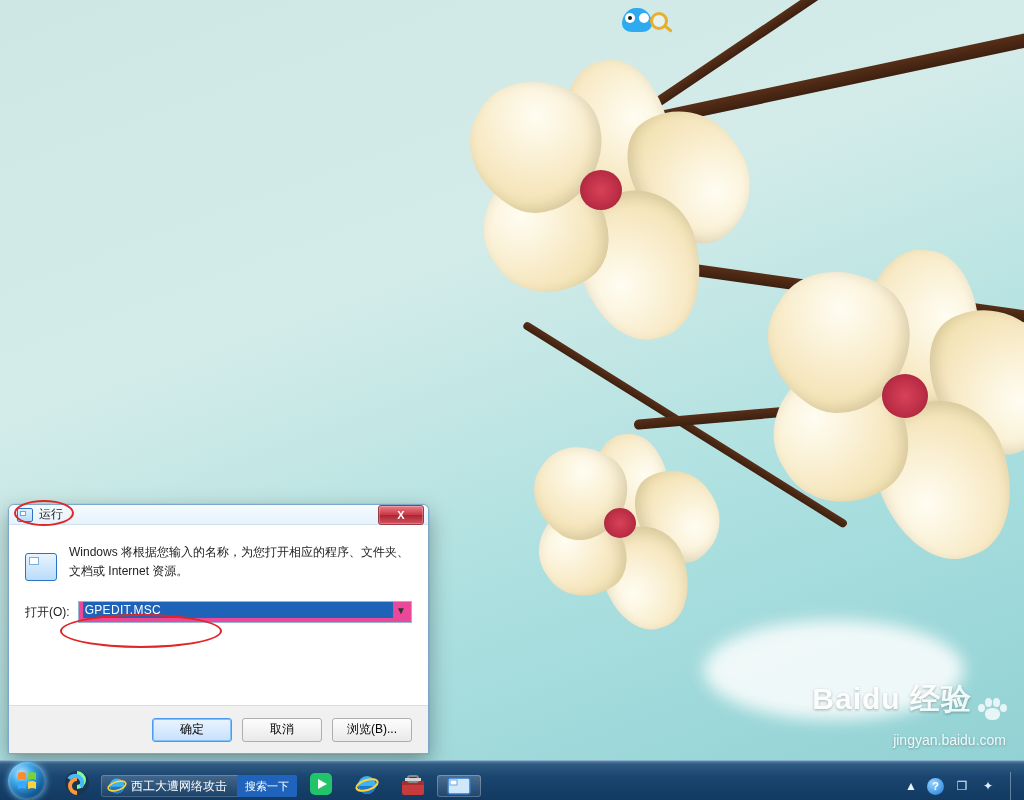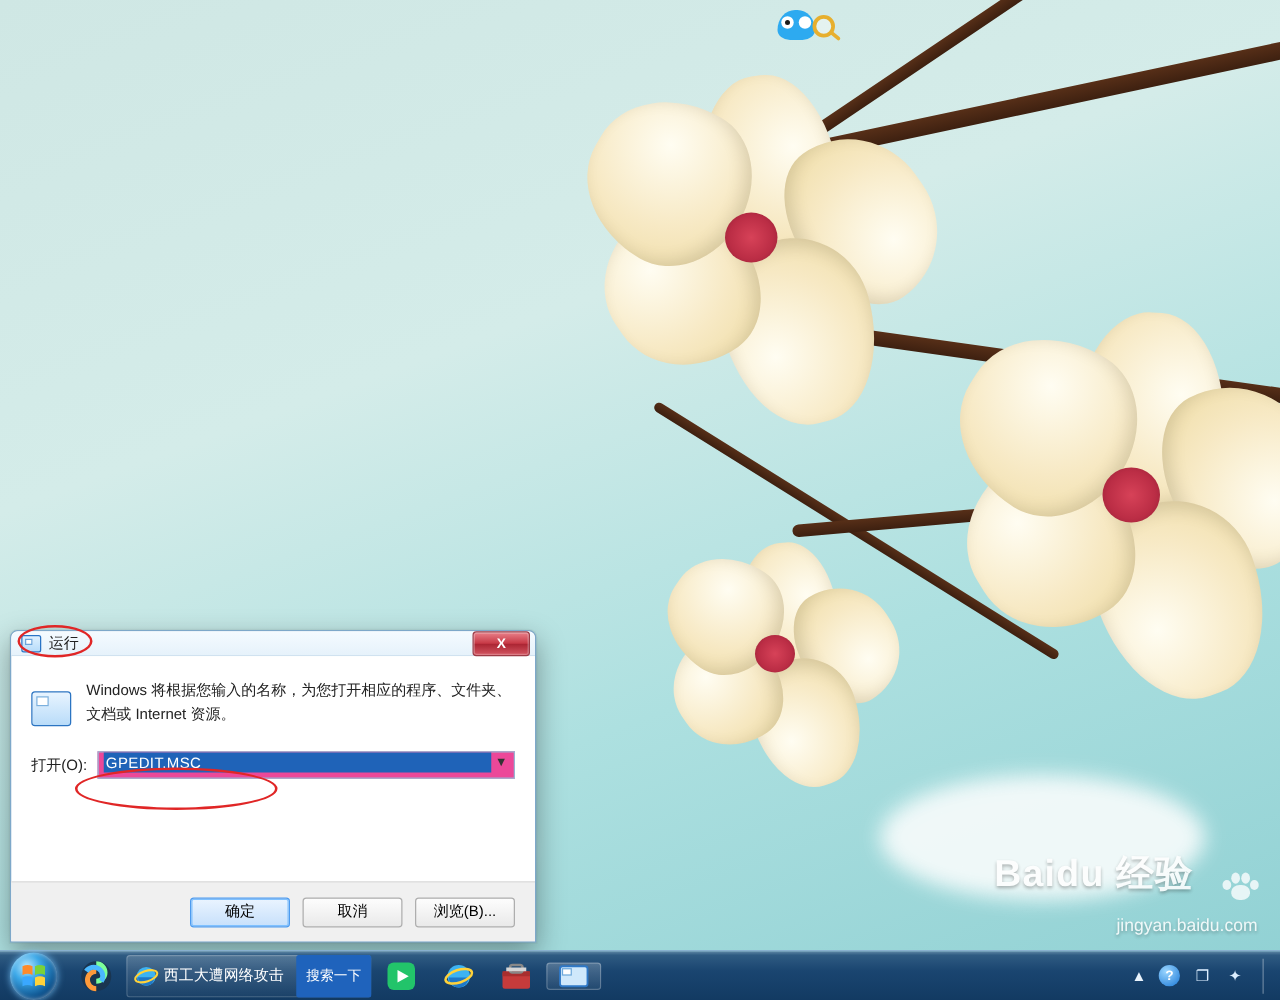--- a/index.html
+++ b/index.html
@@ -65,38 +65,38 @@
 .btn.primary { border-color:#4d9bef; background:linear-gradient(#eaf4ff,#c7e0fb); box-shadow:0 0 0 1px #7fc1ff inset;text-align:center; }
 
 
 .ann { position:absolute; border:2px solid #e02626; border-radius:50%; background:transparent; pointer-events:none; }
 .ann.a1 { left: 14px; top: 500px; width: 60px; height: 26px; }
 .ann.a2 { left: 60px; top: 614px; width: 162px; height: 34px; }
 
 
 .taskbar { position:absolute; left:0; right:0; bottom:0; height:40px;
   background: linear-gradient(#5f87a5 0%, #2f5b82 8%, #1a4570 40%, #123a62 100%);
-  border-top:1px solid #88b0ce; display:flex; align-items:center; }
+  border-top:1px solid #88b0ce; display:flex; align-items:flex-end; }
 .start { width:54px; display:flex; align-items:center; justify-content:center; cursor:pointer; }
 .orb { width:38px; height:38px; border-radius:50%; background: radial-gradient(circle at 35% 30%, #b9e8ff 0%, #3ca8e8 30%, #0b4f8a 70%, #072f55 100%); box-shadow: 0 0 6px rgba(120,200,255,.8), inset 0 0 4px rgba(255,255,255,.6); position:relative; }
 .orb svg { position:absolute; left:7px; top:7px; }
 .tbtn { width:44px; margin:3px 1px; border-radius:3px; display:flex; align-items:center; justify-content:center; cursor:pointer; }
 .tbtn.active { background: linear-gradient(rgba(255,255,255,.22), rgba(255,255,255,.05)); box-shadow: inset 0 0 0 1px rgba(255,255,255,.25); }
 .ie-task { display:flex; align-items:center; margin:3px 1px; border-radius:3px; background: linear-gradient(rgba(255,255,255,.18), rgba(255,255,255,.03)); box-shadow: inset 0 0 0 1px rgba(255,255,255,.2); padding: 0 0 0 6px; cursor:pointer;}
 .ie-task .lbl { color:#fff; font-size:12px; padding:0 4px; max-width:110px; white-space:nowrap; overflow:hidden; }
-.ie-task .srch { height:34px; background:#1f63bc; color:#fff; font-size:11px; display:flex; align-items:center; padding:0 8px; margin-left:6px; border-radius:2px;}
+.ie-task .srch { height:22px; background:#1f63bc; color:#fff; font-size:11px; display:flex; align-items:center; padding:0 8px; margin-left:6px; border-radius:2px;}
 .tray { margin-left:auto; display:flex; align-items:center; gap:10px; padding:0 4px 0 10px; }
 .tray .chev { color:#e9f3fc; font-size:12px; cursor:pointer; }
 .tray .help { width:17px; height:17px; border-radius:50%; background:radial-gradient(circle at 35% 30%, #9bd6ff, #1a78d6); color:#fff; font-size:11px; font-weight:bold; display:flex; align-items:center; justify-content:center; cursor:pointer;}
 .tray .desk { width:10px; height:28px; border-left:1px solid rgba(255,255,255,.35); margin-left:4px; cursor:pointer;}
 .tray .sp { width:16px; height:16px; display:flex; align-items:center; justify-content:center; color:#dceeff; font-size:12px; cursor:pointer;}
 
 
 .wm { position:absolute; right:18px; bottom:52px; color:#fff; text-align:right; opacity:.85; text-shadow:0 1px 3px rgba(0,0,0,.35); }
-.wm .big { font-size:30px; font-weight:bold; letter-spacing:1px; display:flex; align-items:flex-end; justify-content:flex-end; gap:23px;}
+.wm .big { font-size:30px; font-weight:bold; letter-spacing:1px; display:flex; align-items:flex-end; justify-content:flex-end; gap:6px;}
 .wm .paw { width:28px; height:22px; position:relative; display:inline-block;}
 .wm .paw span { position:absolute; background:#fff; border-radius:50%; opacity:.9;}
 .wm .url { font-size:14px; margin-top:12px;}
 </style>
 </head>
 <body>
 
 <div class="desktop">
   <div class="cloud c1"></div>
     <div class="cloud c2"></div>

